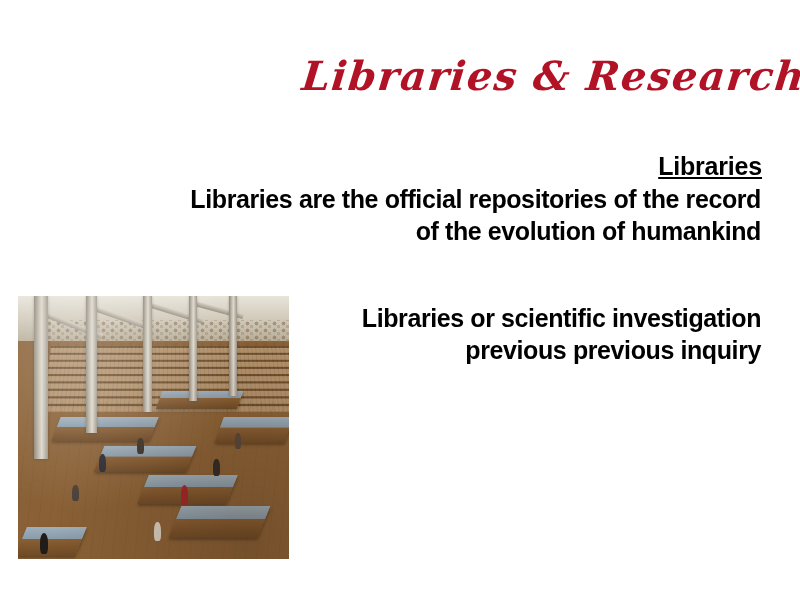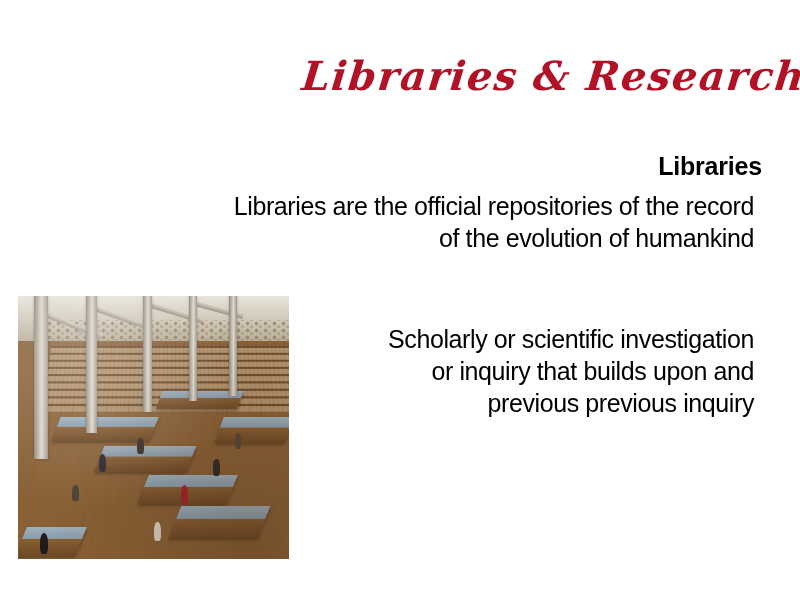--- a/index.html
+++ b/index.html
@@ -47,27 +47,28 @@
     width: 640px;
     text-align: right;
     color: #000000;
   }
   .block-heading {
     font-size: 25px;
     font-weight: 700;
     line-height: 1.18;
     letter-spacing: -0.2px;
     margin: 0;
+    text-decoration: underline;
   }
   .block-body {
     font-size: 25px;
-    font-weight: 400;
+    font-weight: 700;
     line-height: 1.28;
     letter-spacing: -0.4px;
-    margin: 8px;
+    margin: 1px;
   }
   .block-body .line { display: block; }
   .block-gap { height: 53px; }
 
   
   .photo {
     position: absolute;
     left: 18px;
     top: 296px;
     width: 271px;
@@ -195,22 +196,21 @@
 
     <div class="block-body">
       <span class="line">Libraries are the official repositories of the record</span>
       <span class="line">of the evolution of humankind</span>
     </div>
 
     <div class="block-gap"></div>
 
 
     <div class="block-body">
-      <span class="line">Scholarly or scientific investigation</span>
-      <span class="line">or inquiry that builds upon and</span>
+      <span class="line">Libraries or scientific investigation</span>
       <span class="line">previous previous inquiry</span>
     </div>
 
   </div>
 
   <div class="photo">
     <div class="photo-inner">
       <div class="ph-ceiling"></div>
       <div class="ph-wallpattern"></div>
       <div class="ph-shelves"></div>

